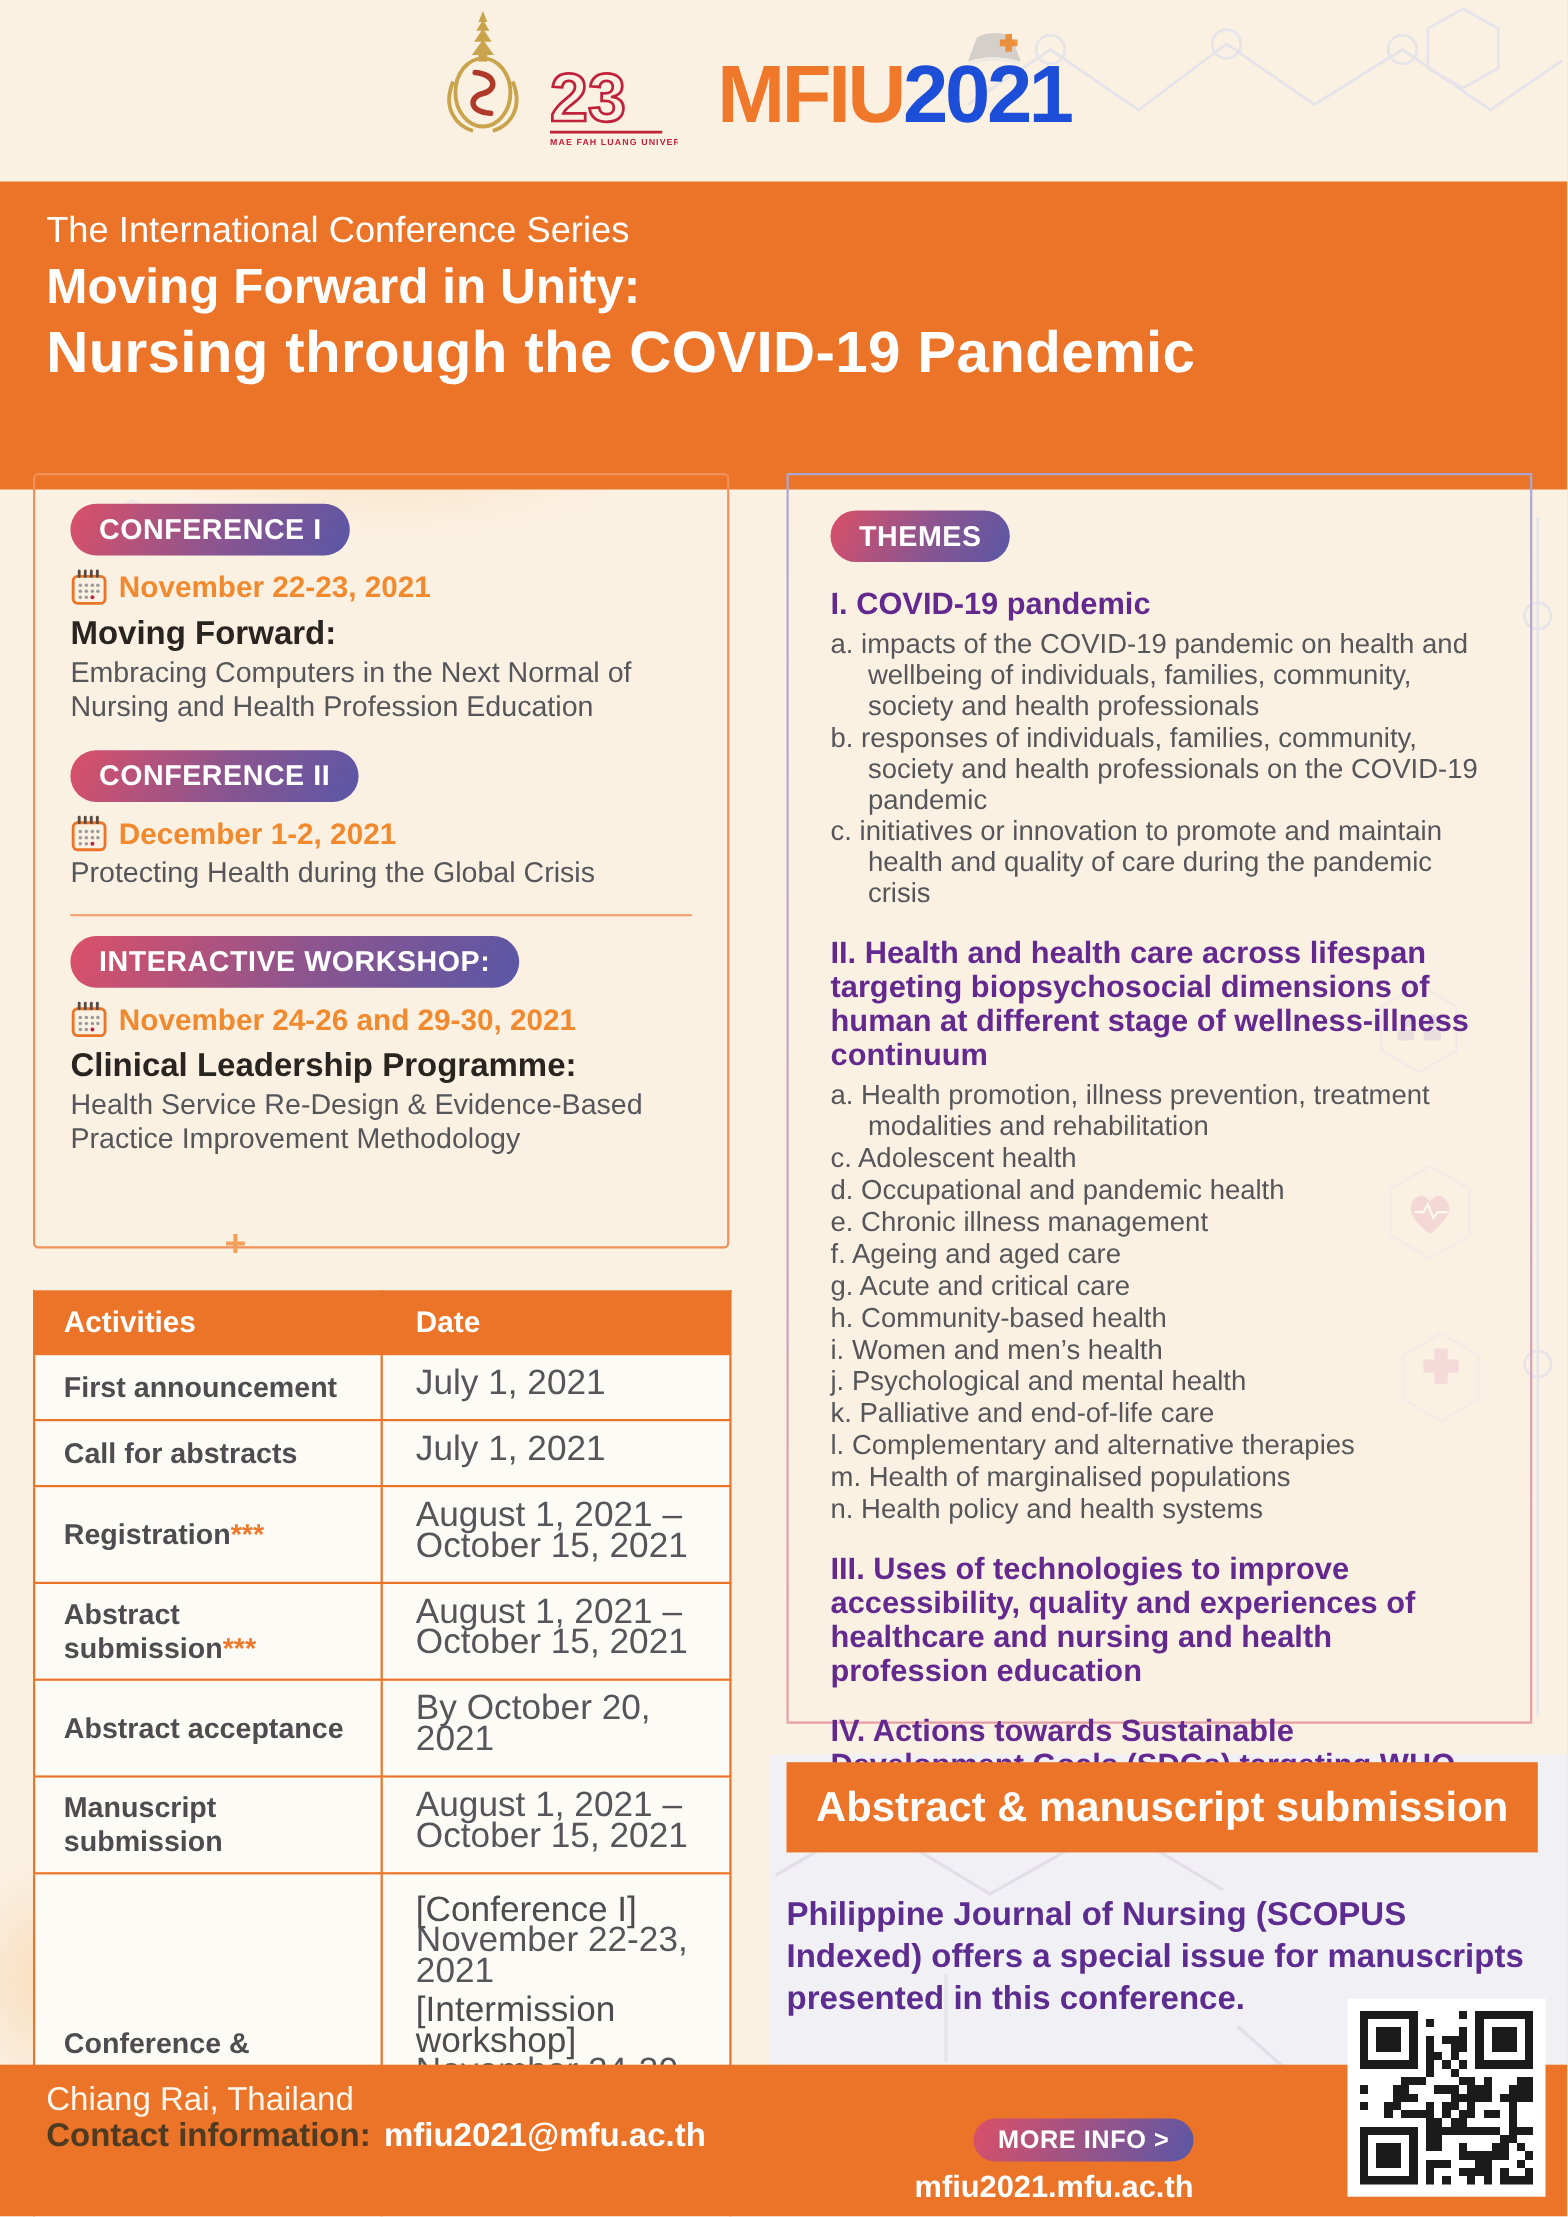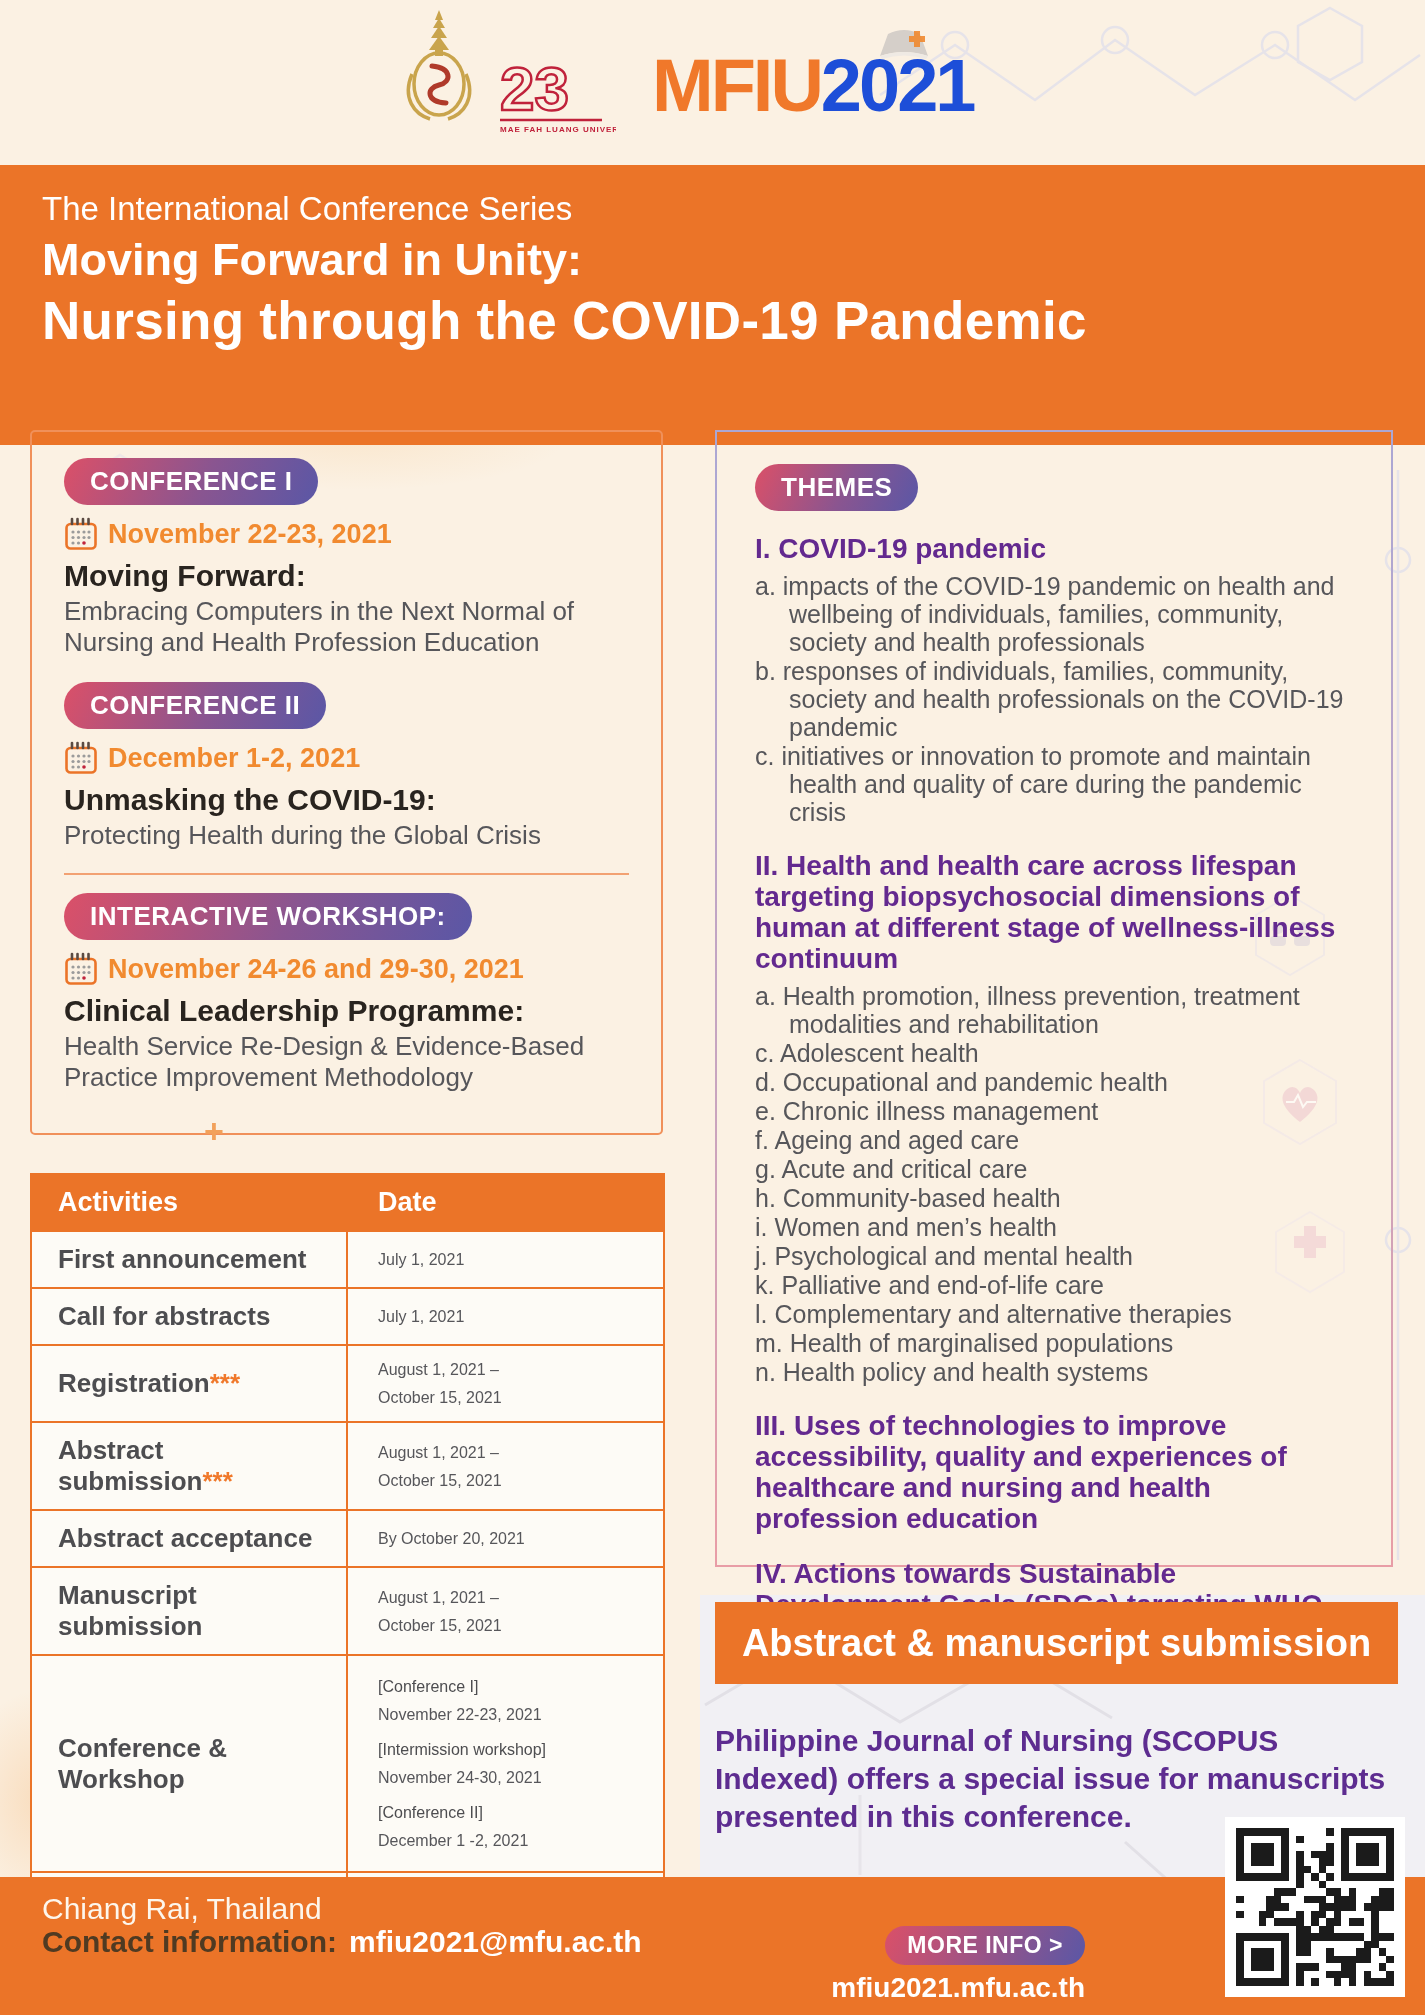--- a/index.html
+++ b/index.html
@@ -45,21 +45,21 @@
   .plus-deco{left:204px;top:1112px;color:#F2A15B;font-size:34px;font-weight:bold;z-index:2;}
   
   .schedule{left:30px;top:1173px;width:633px;border-collapse:collapse;z-index:2;table-layout:fixed;background:transparent;}
   .schedule th,.schedule td{border:2px solid #EB7428;vertical-align:middle;}
   .schedule th{background:#EB7428;color:#fff;font-size:27px;font-weight:bold;text-align:left;height:55px;padding:0 0 0 26px;}
   .schedule th.h-date{border-left:2px solid #701a75;padding-left:30px;}
   .schedule col.c1{width:316px;}
   .schedule col.c2{width:317px;}
   .schedule td{background:#FDFBF6;}
   .schedule td.act{font-size:26px;font-weight:bold;color:#4D4D50;padding:12px 10px 12px 26px;}
-  .schedule td.date{font-size:16px;color:#56565A;padding:10px 10px 9px 30px;line-height:28px;}
+  .schedule td.date{font-size:32px;color:#56565A;padding:10px 10px 20px 30px;line-height:28px;}
   .stars{color:#F0782A;font-weight:bold;}
   .r-s{height:56px;}
   .r-m{height:60px;}
   .r-big td{vertical-align:middle;}
   .grp{margin:7px 0;}
   .glabel{font-weight:normal;color:#4D4D50;}
   
   .themes-box{left:715px;top:430px;width:678px;height:1137px;box-sizing:border-box;
               border:2px solid;border-image:linear-gradient(to bottom,#ABA7D4 0%,#C9A4BE 60%,#E89DA6 100%) 1;
               padding:32px 38px;z-index:2;}
@@ -227,21 +227,20 @@
               <circle cx="14.5" cy="20.5" r="1.6"></circle>
               <circle cx="20" cy="20.5" r="1.6"></circle>
               <circle cx="25" cy="20.5" r="1.6"></circle>
               <circle cx="9" cy="26" r="1.6"></circle>
               <circle cx="14.5" cy="26" r="1.6"></circle>
             </g>
           <circle cx="20" cy="26" r="1.8" fill="#C0223B"></circle>
         </svg>
         <span>December 1-2, 2021</span>
       </div>
-      <div class="etitle">Unmasking the COVID-19:</div>
       <div class="esub">Protecting Health during the Global Crisis</div>
     </div>
 
     <hr class="ediv">
 
     <div class="event">
       <span class="pill">INTERACTIVE WORKSHOP:</span>
       <div class="edate">
         <svg class="cal" width="34" height="34" viewBox="0 0 34 34">
           <rect x="2.5" y="7" width="29" height="24.5" rx="4" fill="none" stroke="#EB7428" stroke-width="2.6"></rect>

